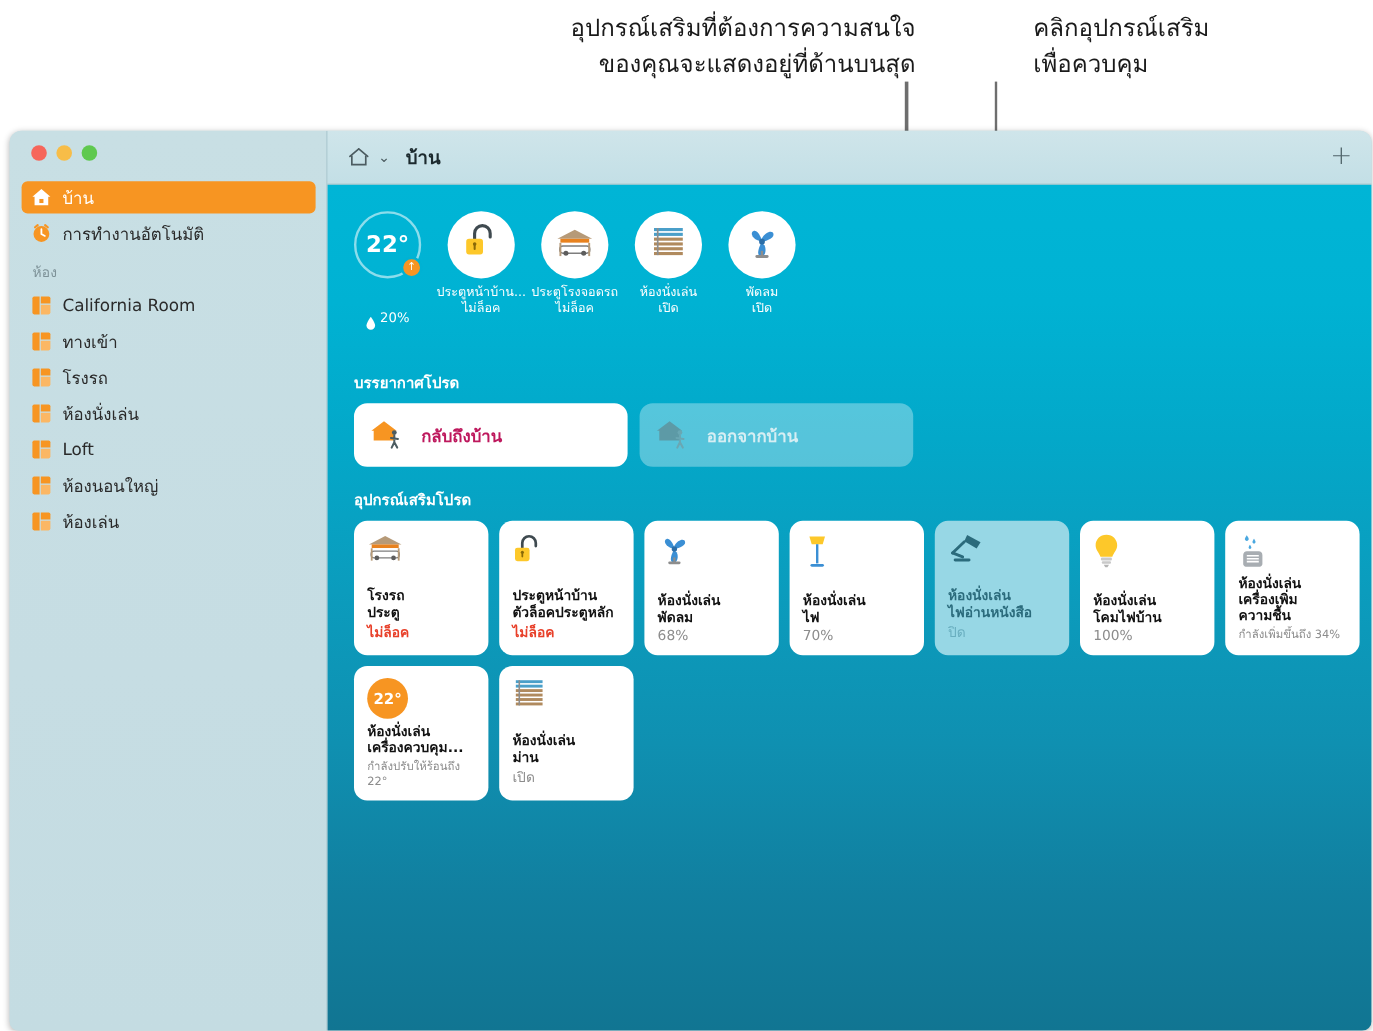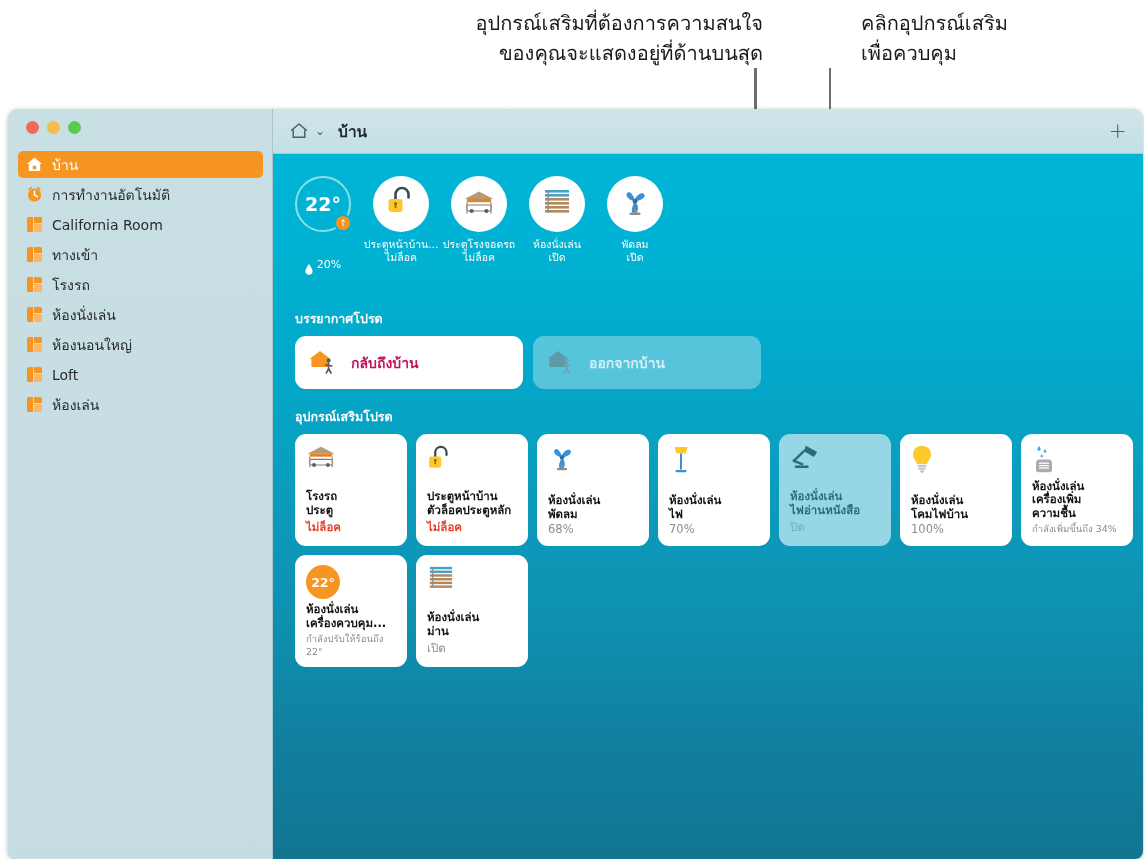--- a/index.html
+++ b/index.html
@@ -196,20 +196,21 @@
           <span class="side-icon">
             <svg width="17" height="17" viewBox="0 0 17 17">
               <circle cx="8.5" cy="9" r="6.6" fill="#f79522"></circle>
               <path d="M8.5 5 L8.5 9 L11.4 10.6" stroke="#ffffff" stroke-width="1.5" fill="none" stroke-linecap="round"></path>
               <path d="M3.2 3.4 L5.4 1.6 M13.8 3.4 L11.6 1.6" stroke="#f79522" stroke-width="1.8" stroke-linecap="round"></path>
             </svg>
           </span>
           <span class="side-label">การทำงานอัตโนมัติ</span>
         </div>
 
+        <div class="side-heading">ห้อง</div>
 
         <div class="side-item">
           <span class="side-icon">
             <span class="room-glyph">
                 <i class="a"></i>
                 <i class="b"></i>
                 <i class="c"></i>
               </span>
           </span>
           <span class="side-label">California Room</span>
@@ -245,31 +246,31 @@
           <span class="side-label">ห้องนั่งเล่น</span>
         </div>
         <div class="side-item">
           <span class="side-icon">
             <span class="room-glyph">
                 <i class="a"></i>
                 <i class="b"></i>
                 <i class="c"></i>
               </span>
           </span>
+          <span class="side-label">Loft</span>
+        </div>
+        <div class="side-item">
+          <span class="side-icon">
+            <span class="room-glyph">
+                <i class="a"></i>
+                <i class="b"></i>
+                <i class="c"></i>
+              </span>
+          </span>
           <span class="side-label">ห้องนอนใหญ่</span>
-        </div>
-        <div class="side-item">
-          <span class="side-icon">
-            <span class="room-glyph">
-                <i class="a"></i>
-                <i class="b"></i>
-                <i class="c"></i>
-              </span>
-          </span>
-          <span class="side-label">Loft</span>
         </div>
         <div class="side-item">
           <span class="side-icon">
             <span class="room-glyph">
                 <i class="a"></i>
                 <i class="b"></i>
                 <i class="c"></i>
               </span>
           </span>
           <span class="side-label">ห้องเล่น</span>

